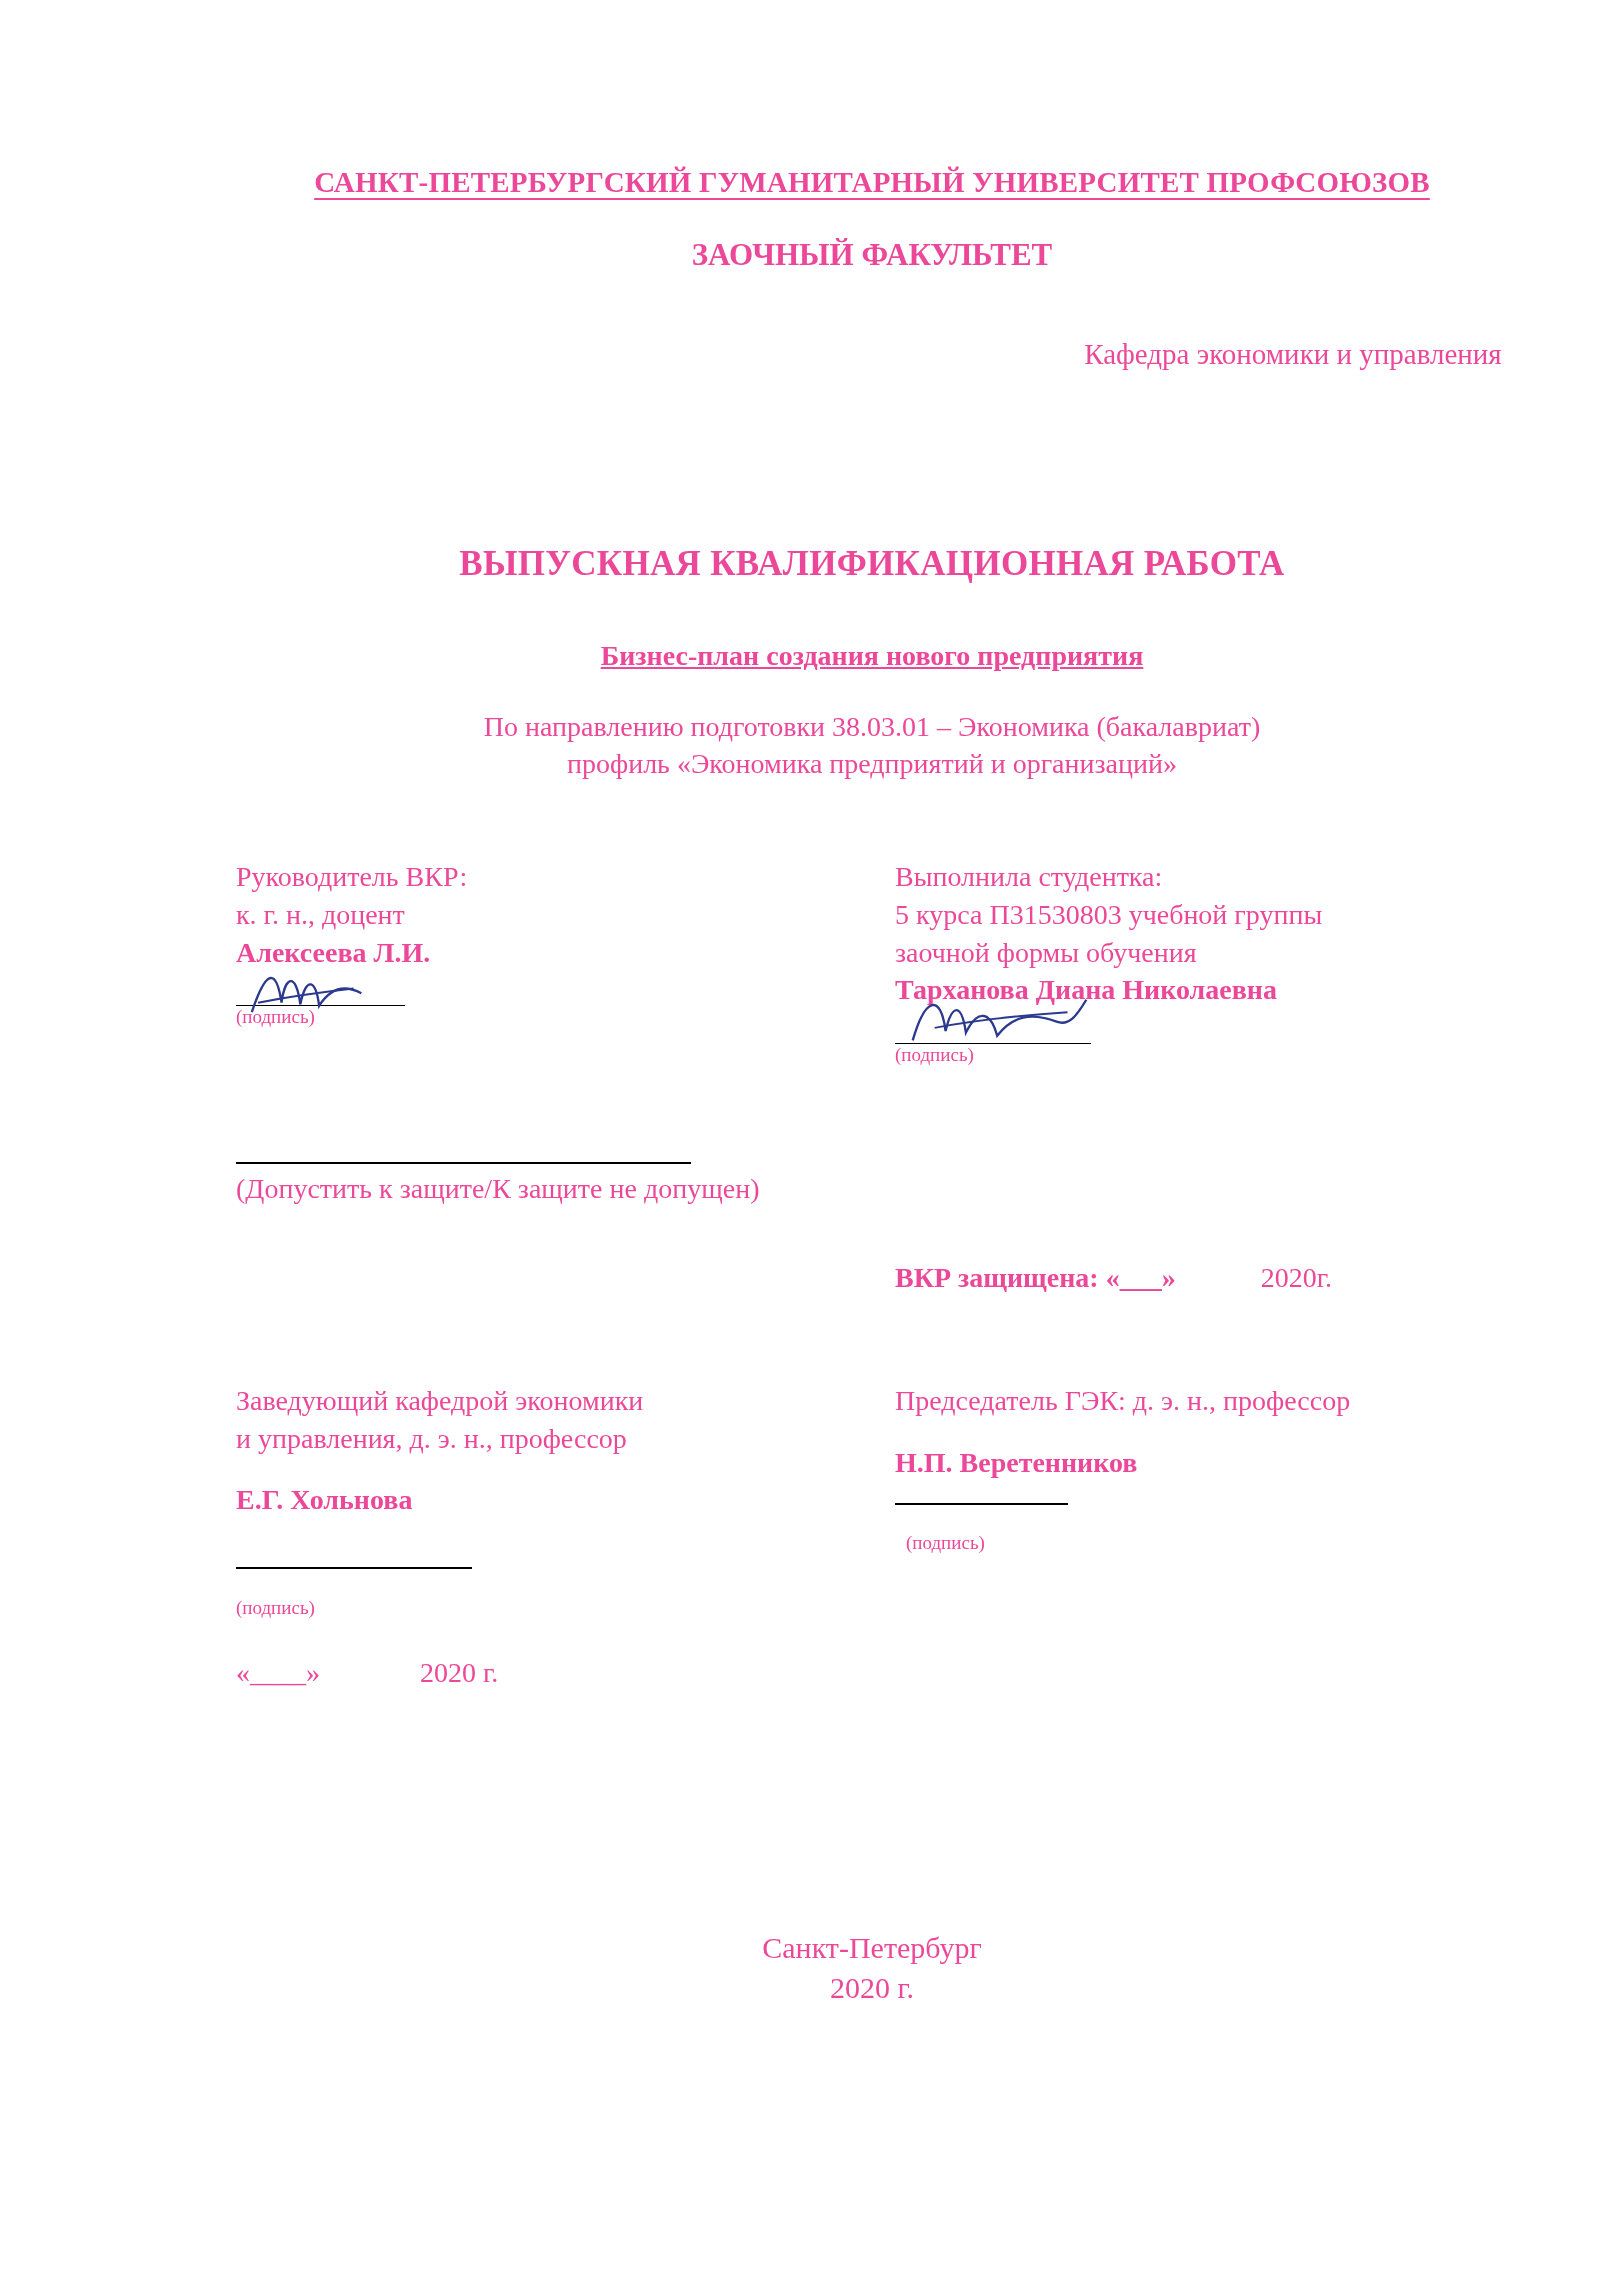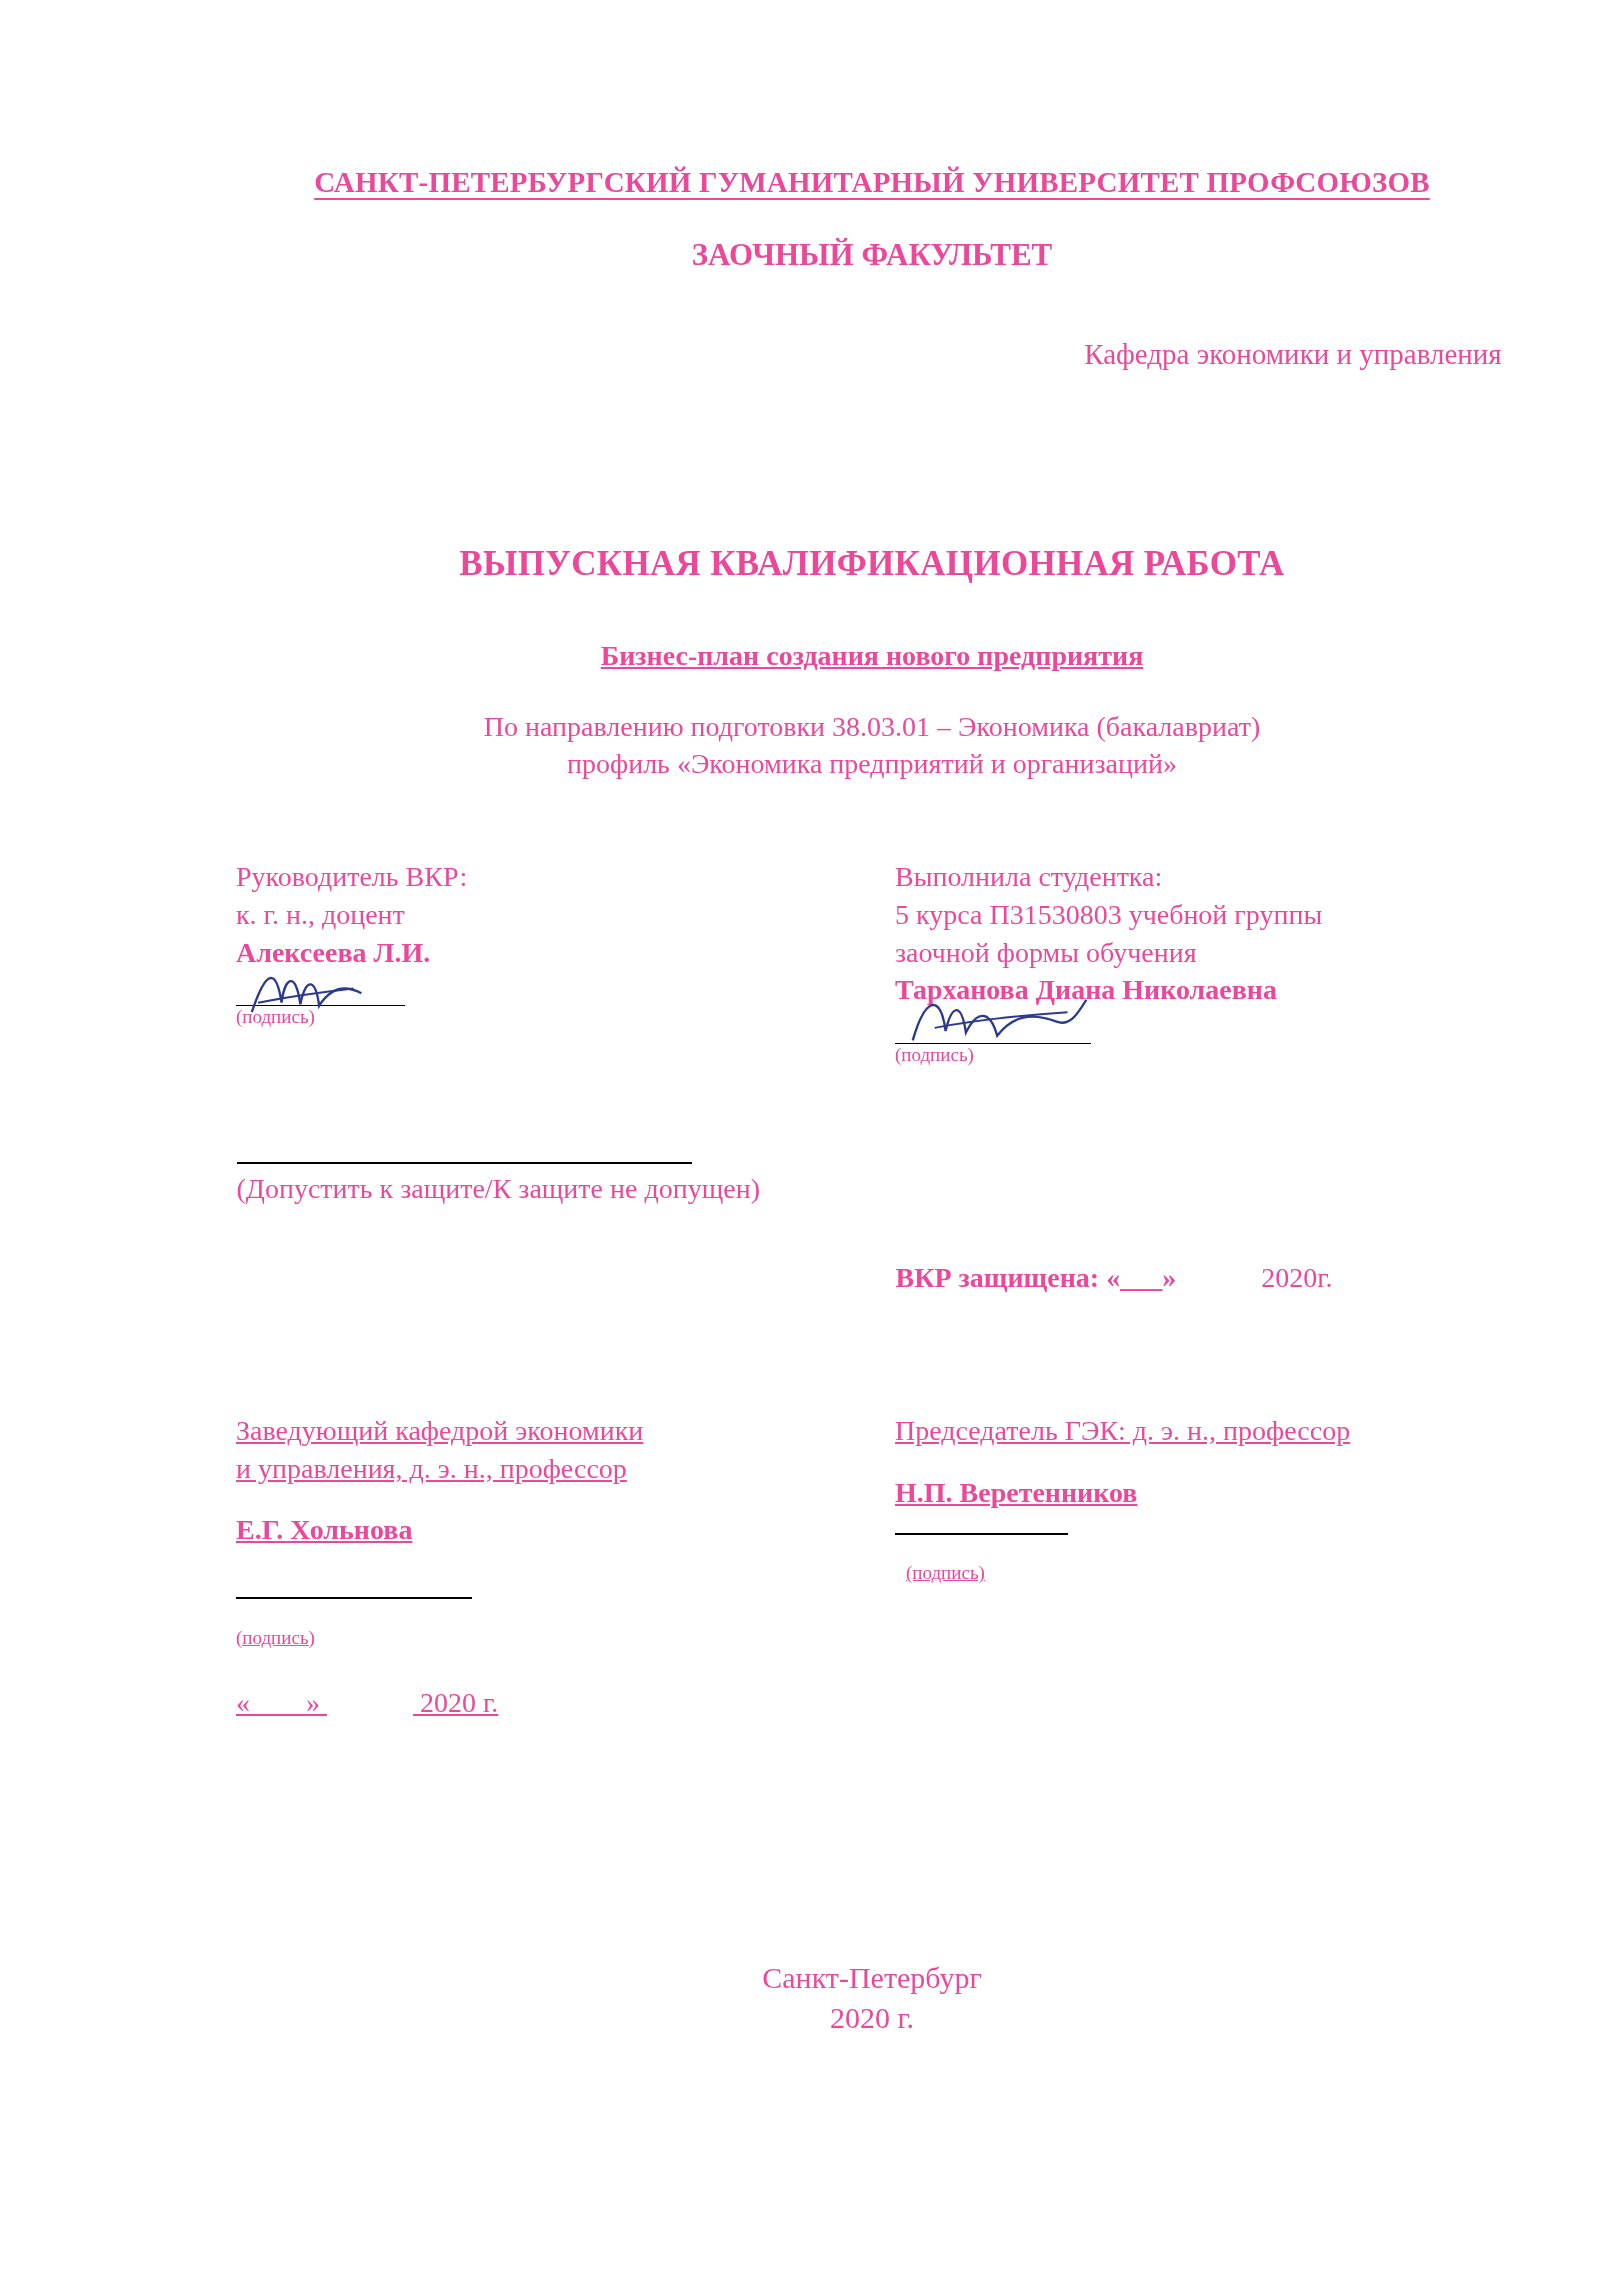--- a/index.html
+++ b/index.html
@@ -118,22 +118,21 @@
   }
   .defended .bold { font-weight: bold; }
   .grade-line {
     margin-top: 35px;
     font-size: 28px;
   }
 
   
   .bottom-cols {
     display: flex;
-    margin-top: 118px;
-    text-decoration: underline;
+    margin-top: 88px;
   }
   .underscore-md {
     display: inline-block;
     border-bottom: 2px solid #000;
     width: 236px;
     height: 0.8px;
     vertical-align: middle;
   }
   .underscore-sm {
     display: inline-block;
@@ -195,21 +194,21 @@
           <span class="sig-rule"></span>
           <svg class="scribble" style="left:7.9px; top:-31px;" width="204" height="86" viewBox="0 0 260 110">
             <path d="M12 76 C 28 20, 48 16, 54 64 C 62 30, 74 26, 80 66 C 96 34, 112 40, 120 70 C 140 44, 164 40, 196 52 C 212 58, 222 44, 234 24" fill="none" stroke="#2b3a8f" stroke-width="3"></path>
             <path d="M40 60 C 92 50, 150 44, 210 40" fill="none" stroke="#2b3a8f" stroke-width="2.5"></path>
           </svg>
           <div class="small-label">(подпись)</div>
         </div>
       </div>
     </div>
 
-    <div class="cols" style="margin-top:94px;justify-content:center;">
+    <div class="cols" style="margin-top:94px;">
       <div class="col-left">
         <div class="long-rule"></div>
         <div class="admit-caption">(Допустить к защите/К защите не допущен)</div>
       </div>
       <div class="col-right">
         <div class="defended">
           <span class="bold">ВКР  защищена: «___»</span>
           <span style="display:inline-block;width:71px;"></span>
           <span>2020г.</span>
         </div>

